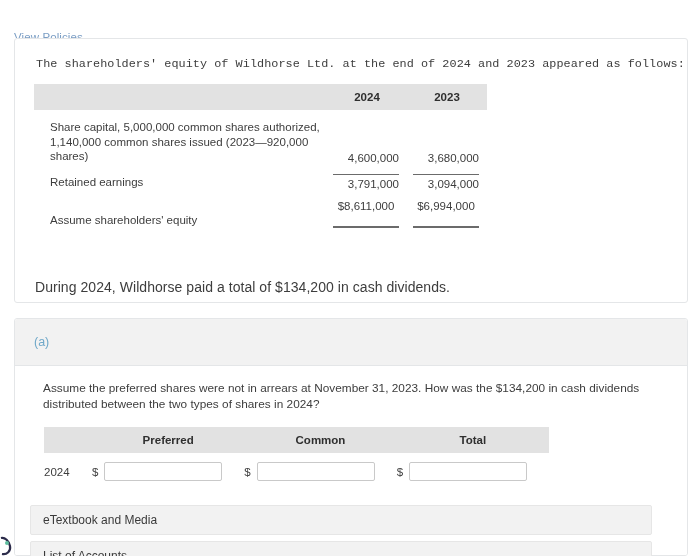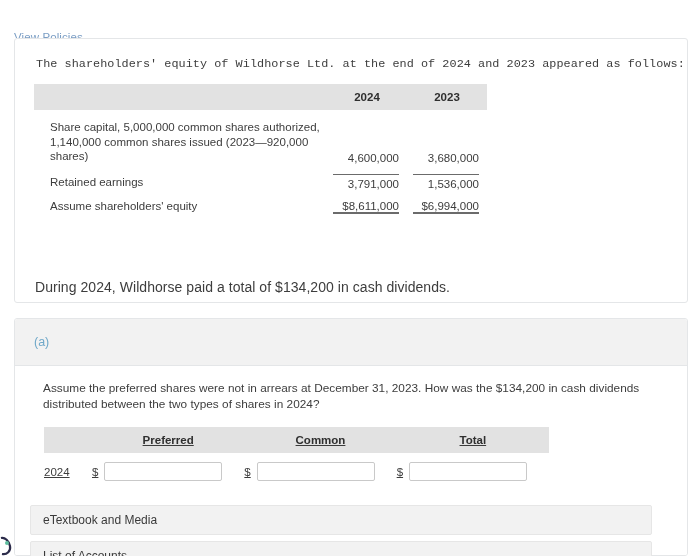--- a/index.html
+++ b/index.html
@@ -116,23 +116,23 @@
   }
   td.num .cell-inner { display: inline-block; }
   tr.subtotal td.num .cell-inner {
     border-top: 1px solid #6b6b6b;
     padding-top: 3px;
     min-width: 66px;
     text-align: right;
   }
   tr.total td.num .cell-inner {
     border-bottom: 2.5px solid #6b6b6b;
-    padding-bottom: 0;
+    padding-bottom: 14px;
     min-width: 66px;
-    text-align: right;
+    text-align: center;
   }
   tr.total td.lbl { padding-top: 9px; }
   tr.subtotal td.lbl { padding-top: 11px; }
 
   .dividend-note {
     font-size: 14px;
     color: #3d3d3d;
     position: absolute;
     left: 20px;
     top: 240px;
@@ -172,21 +172,20 @@
     color: #3d3d3d;
     line-height: 15.5px;
     padding: 15px 28px 0 28px;
     letter-spacing: .02px;
   }
 
   
   .answer-wrap {
     margin: 15px 0 0 29px;
     width: 505px;
-    text-decoration: underline;
   }
   table.answer {
     border-collapse: collapse;
     width: 505px;
     table-layout: fixed;
   }
   table.answer col.a-year { width: 48px; }
   table.answer col.a-col  { width: 152.3px; }
   table.answer thead th {
     background: #e2e2e2;
@@ -283,39 +282,39 @@
     <tbody>
       <tr>
         <td class="lbl">Share capital, 5,000,000 common shares authorized,
 1,140,000 common shares issued (2023—920,000 shares)</td>
         <td class="num"><span class="cell-inner">4,600,000</span></td>
         <td class="num"><span class="cell-inner">3,680,000</span></td>
       </tr>
       <tr class="subtotal">
         <td class="lbl">Retained earnings</td>
         <td class="num"><span class="cell-inner">3,791,000</span></td>
-        <td class="num"><span class="cell-inner">1,536,000</span></td>
+        <td class="num"><span class="cell-inner">3,094,000</span></td>
       </tr>
       <tr class="total">
         <td class="lbl">Assume shareholders' equity</td>
         <td class="num"><span class="cell-inner">$8,611,000</span></td>
         <td class="num"><span class="cell-inner">$6,994,000</span></td>
       </tr>
     </tbody>
   </table>
 
   <div class="dividend-note">During 2024, Wildhorse paid a total of $134,200 in cash dividends.</div>
 </div>
 
 <div class="card part-card">
   <div class="part-header">
     <span class="part-letter">(a)</span>
   </div>
   <div class="part-body">
-    <div class="question-text">Assume the preferred shares were not in arrears at December 31, 2023. How was the $134,200 in cash dividends distributed between the two types of shares in 2024?</div>
+    <div class="question-text">Assume the preferred shares were not in arrears at November 31, 2023. How was the $134,200 in cash dividends distributed between the two types of shares in 2024?</div>
 
     <div class="answer-wrap">
       <table class="answer">
         <colgroup>
           <col class="a-year">
             <col class="a-col">
             <col class="a-col">
             <col class="a-col">
         </colgroup>
         <thead>

